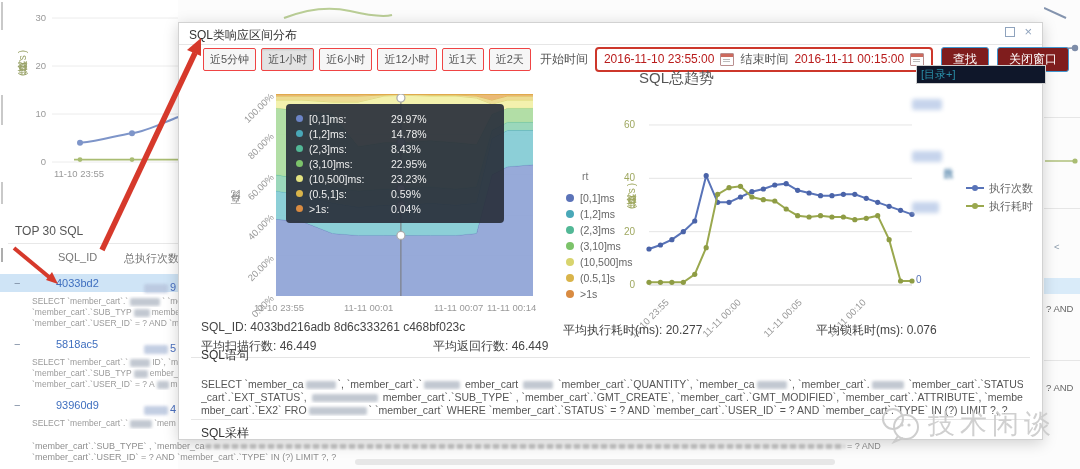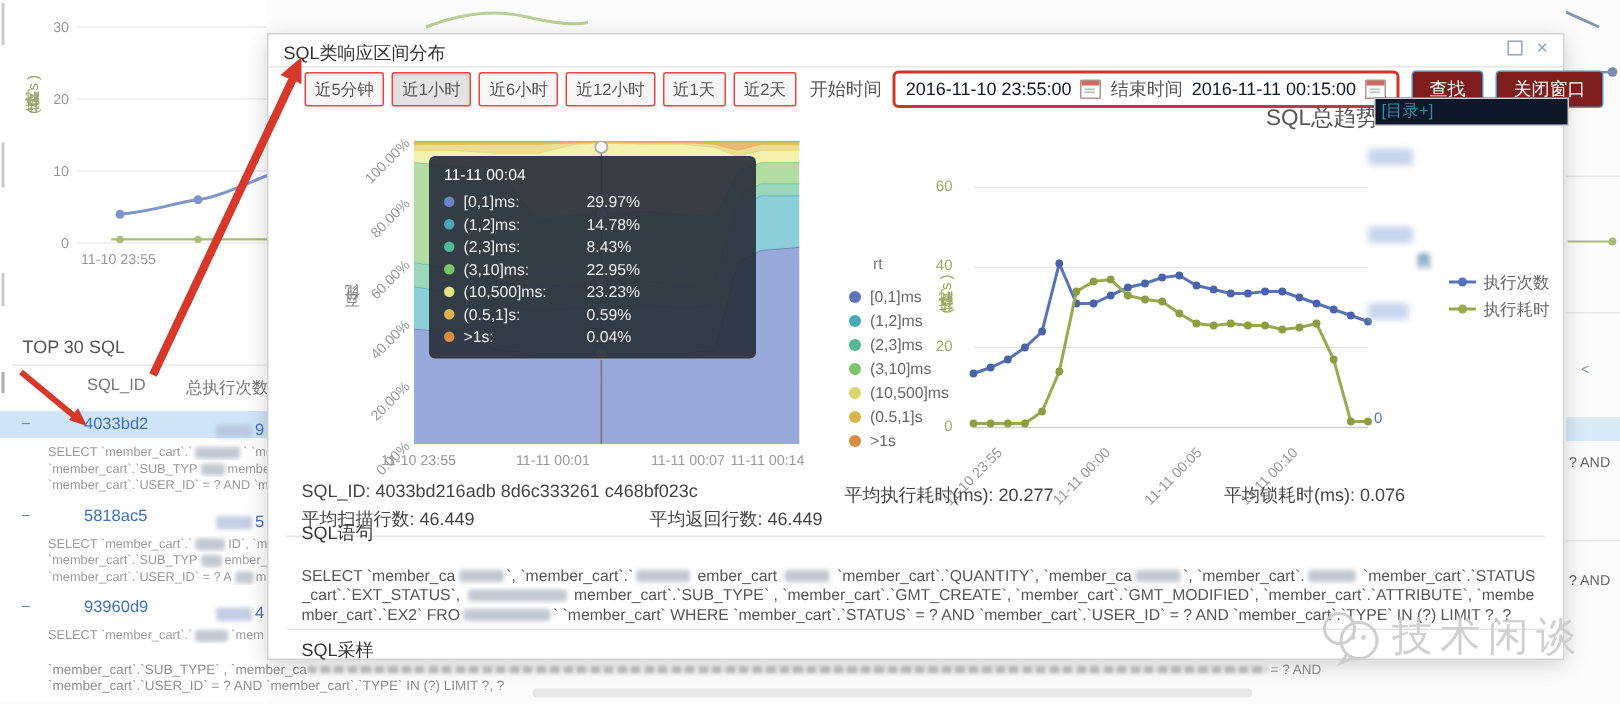--- a/index.html
+++ b/index.html
@@ -42,21 +42,21 @@
   .m-controls{position:absolute;right:10px;top:4px;display:flex;gap:9px;align-items:center;}
   .ctl-restore{width:8px;height:8px;border:1px solid #8fa3bd;display:inline-block;cursor:pointer;}
   .ctl-close{color:#8fa3bd;font-size:13px;line-height:10px;cursor:pointer;}
   .filterbar{position:absolute;left:24px;top:25px;display:flex;align-items:center;gap:5px;height:22px;}
   .rbtn{font-size:11px;color:#555;background:#f6f6f6;border:1px solid #ef4444;border-radius:2px;
         padding:3px 6px;cursor:pointer;white-space:nowrap;}
   .rbtn.active{background:#e3e3e3;box-shadow:inset 0 1px 2px rgba(0,0,0,.12);}
   .flabel{font-size:12px;color:#555;margin:0 2px 0 4px;white-space:nowrap;}
   .redgroup{display:flex;align-items:center;gap:6px;border:2px solid #cd372b;border-radius:4px;
             padding:2px 7px;background:#fff;}
-  .dtval{font-size:12px;color:#0f172a;white-space:nowrap;cursor:text;}
+  .dtval{font-size:12px;color:#b91c1c;white-space:nowrap;cursor:text;}
   .calicon{width:12px;height:11px;border:1px solid #b98f8f;border-radius:1px;position:relative;
            background:#fdfdfd;display:inline-block;cursor:pointer;}
   .calicon::before{content:"";position:absolute;left:0;top:0;width:100%;height:3px;background:#cc6a5e;}
   .calicon::after{content:"";position:absolute;left:2px;top:5px;width:7px;height:1px;
                   box-shadow:0 2px 0 #bbb;background:#bbb;}
   .bluebtn{font-size:12px;color:#fff;background:#7f1d1d;border:1px solid #3f97d0;border-radius:3px;
            padding:3px 11px;cursor:pointer;white-space:nowrap;margin-left:3px;}
   
   #dist-wrap{position:absolute;left:20px;top:55px;width:438px;height:254px;}
   #dist-svg{position:absolute;left:77px;top:16px;}
@@ -70,21 +70,21 @@
   .lg-item{display:flex;align-items:center;gap:6px;height:16px;cursor:pointer;}
   .lg-dot{width:8px;height:8px;border-radius:50%;}
   #dist-tip{position:absolute;left:87px;top:26px;width:198px;background:rgba(42,48,60,.93);
             border-radius:4px;padding:7px 10px;color:#eee;font-size:10.5px;z-index:5;}
   .tip-time{margin-bottom:4px;color:#fff;}
   .tip-row{display:flex;align-items:center;gap:6px;height:15px;}
   .tip-dot{width:7px;height:7px;border-radius:50%;}
   .tip-name{width:76px;}
   
   #trend-wrap{position:absolute;left:450px;top:40px;width:412px;height:264px;}
-  .tc-title{position:absolute;left:10px;top:6px;width:280px;text-align:right;font-size:15px;color:#555;}
+  .tc-title{position:absolute;left:10px;top:6px;width:280px;text-align:left;font-size:15px;color:#555;}
   #trend-svg{position:absolute;left:10px;top:26px;}
   .tick-l{position:absolute;font-size:10px;color:#9fa860;text-align:right;width:18px;}
   .tick-r0{position:absolute;left:287px;top:211px;font-size:10px;color:#5873b8;}
   .censor{position:absolute;background:#c6d4ec;border-radius:2px;filter:blur(2px);}
   .vcensor{position:absolute;left:312px;top:96px;font-size:10px;color:#7fa3c0;writing-mode:vertical-rl;
            filter:blur(1.6px);letter-spacing:1px;}
   .xlab-r{position:absolute;font-size:9.5px;color:#999;white-space:nowrap;
           transform:translateX(-100%) rotate(-45deg);transform-origin:100% 50%;}
   #trend-legend{position:absolute;left:337px;top:116px;font-size:11px;color:#666;}
   .tl-item{display:flex;align-items:center;gap:5px;height:18px;cursor:pointer;}
@@ -301,21 +301,20 @@
           <div class="lg-item">
             <div class="lg-dot" style="background: rgb(217, 180, 74);"></div>
             <div>(0.5,1]s</div>
           </div>
           <div class="lg-item">
             <div class="lg-dot" style="background: rgb(217, 139, 65);"></div>
             <div>&gt;1s</div>
           </div>
         </div>
       <div id="dist-tip">
-        <div class="tip-time">11-11 00:04</div>
       <div class="tip-row">
             <div class="tip-dot" style="background: rgb(107, 132, 198);"></div>
             <div class="tip-name">[0,1]ms:</div>
             <div>29.97%</div>
           </div>
           <div class="tip-row">
             <div class="tip-dot" style="background: rgb(73, 168, 184);"></div>
             <div class="tip-name">(1,2]ms:</div>
             <div>14.78%</div>
           </div>

